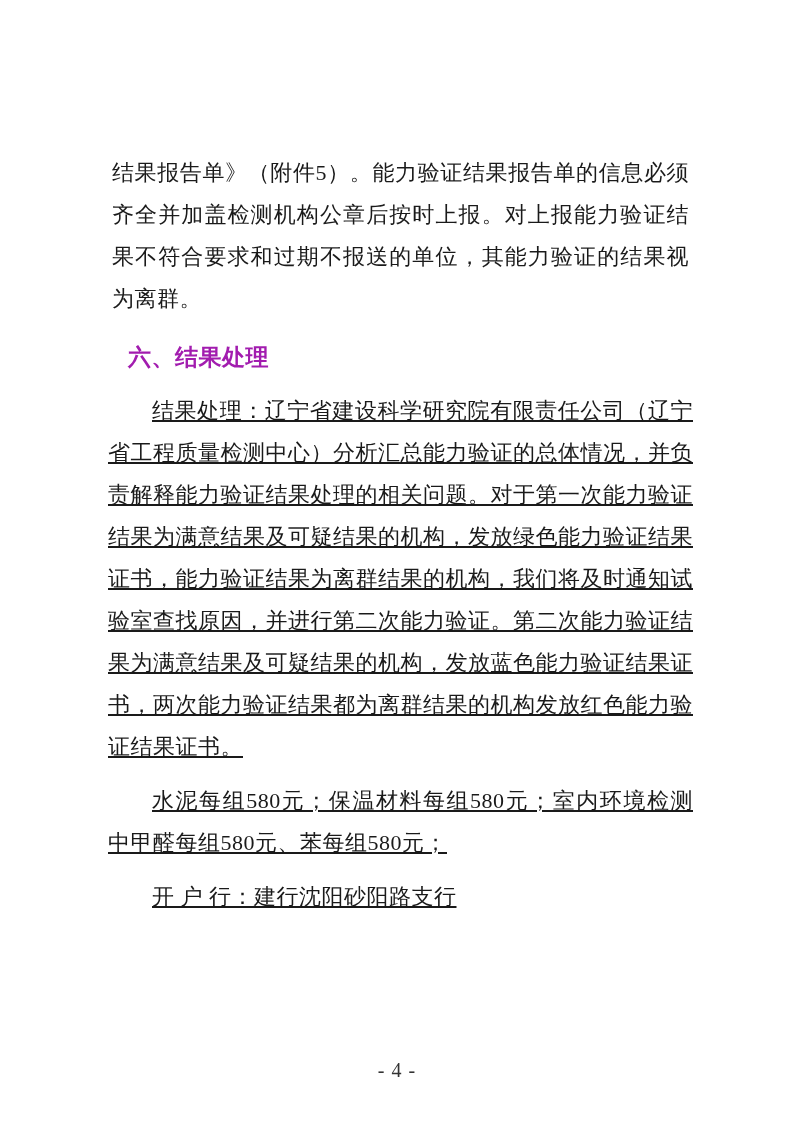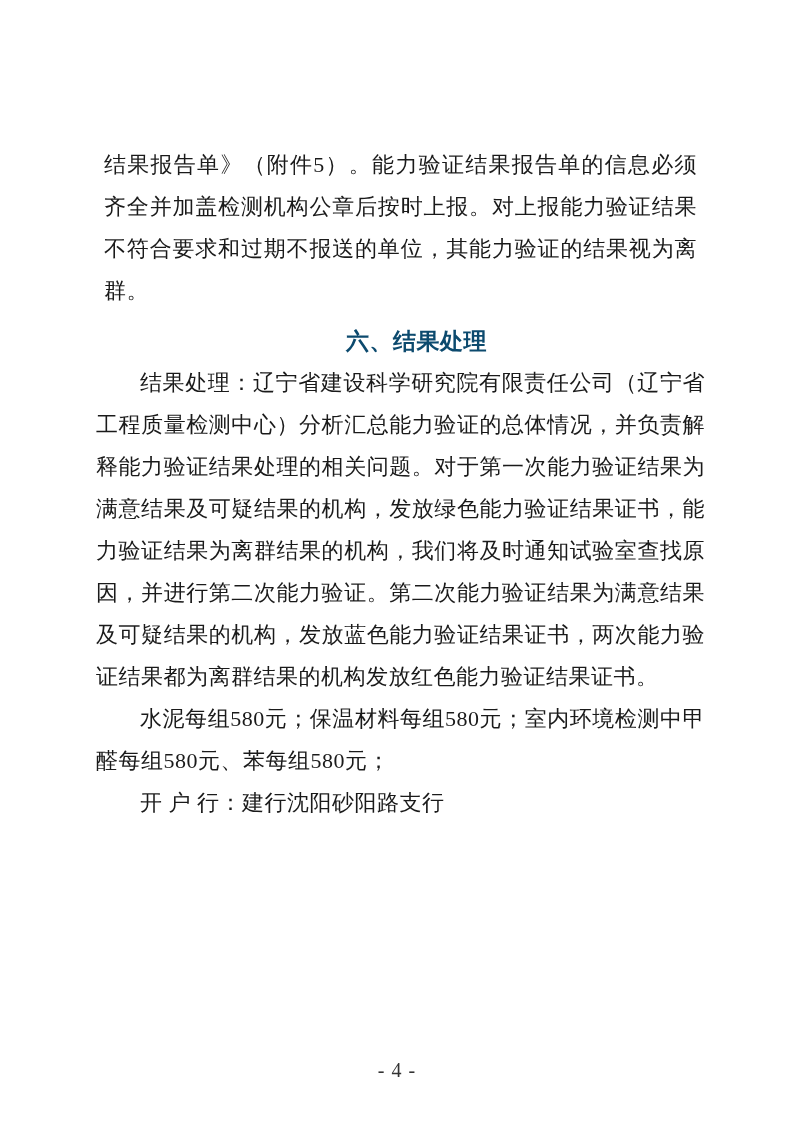--- a/index.html
+++ b/index.html
@@ -21,36 +21,37 @@
     position: absolute;
     left: 96px;
     top: 136px;
     width: 609px;
     font-size: 22px;
     line-height: 42px;
     text-align: justify;
     letter-spacing: 0.5px;
   }
   .para {
-    margin: 0;
+    margin: 12px;
     text-indent: 2em;
+    text-decoration: underline;
   }
   .para-continuation {
-    margin: 8px;
+    margin: 16px;
     text-indent: 0;
   }
   .heading {
     margin: 0;
     text-indent: 32px;
     font-size: 23px;
     line-height: 42px;
     font-weight: 700;
     font-family: "Liberation Sans", "DejaVu Sans", sans-serif;
-    color: #0c4a6e;
-    text-align: center;
+    color: #a21caf;
+    text-align: left;
   }
   .footer {
     position: absolute;
     left: 0;
     top: 1056px;
     width: 100%;
     text-align: center;
     font-size: 20px;
     line-height: 28px;
     color: #333333;

